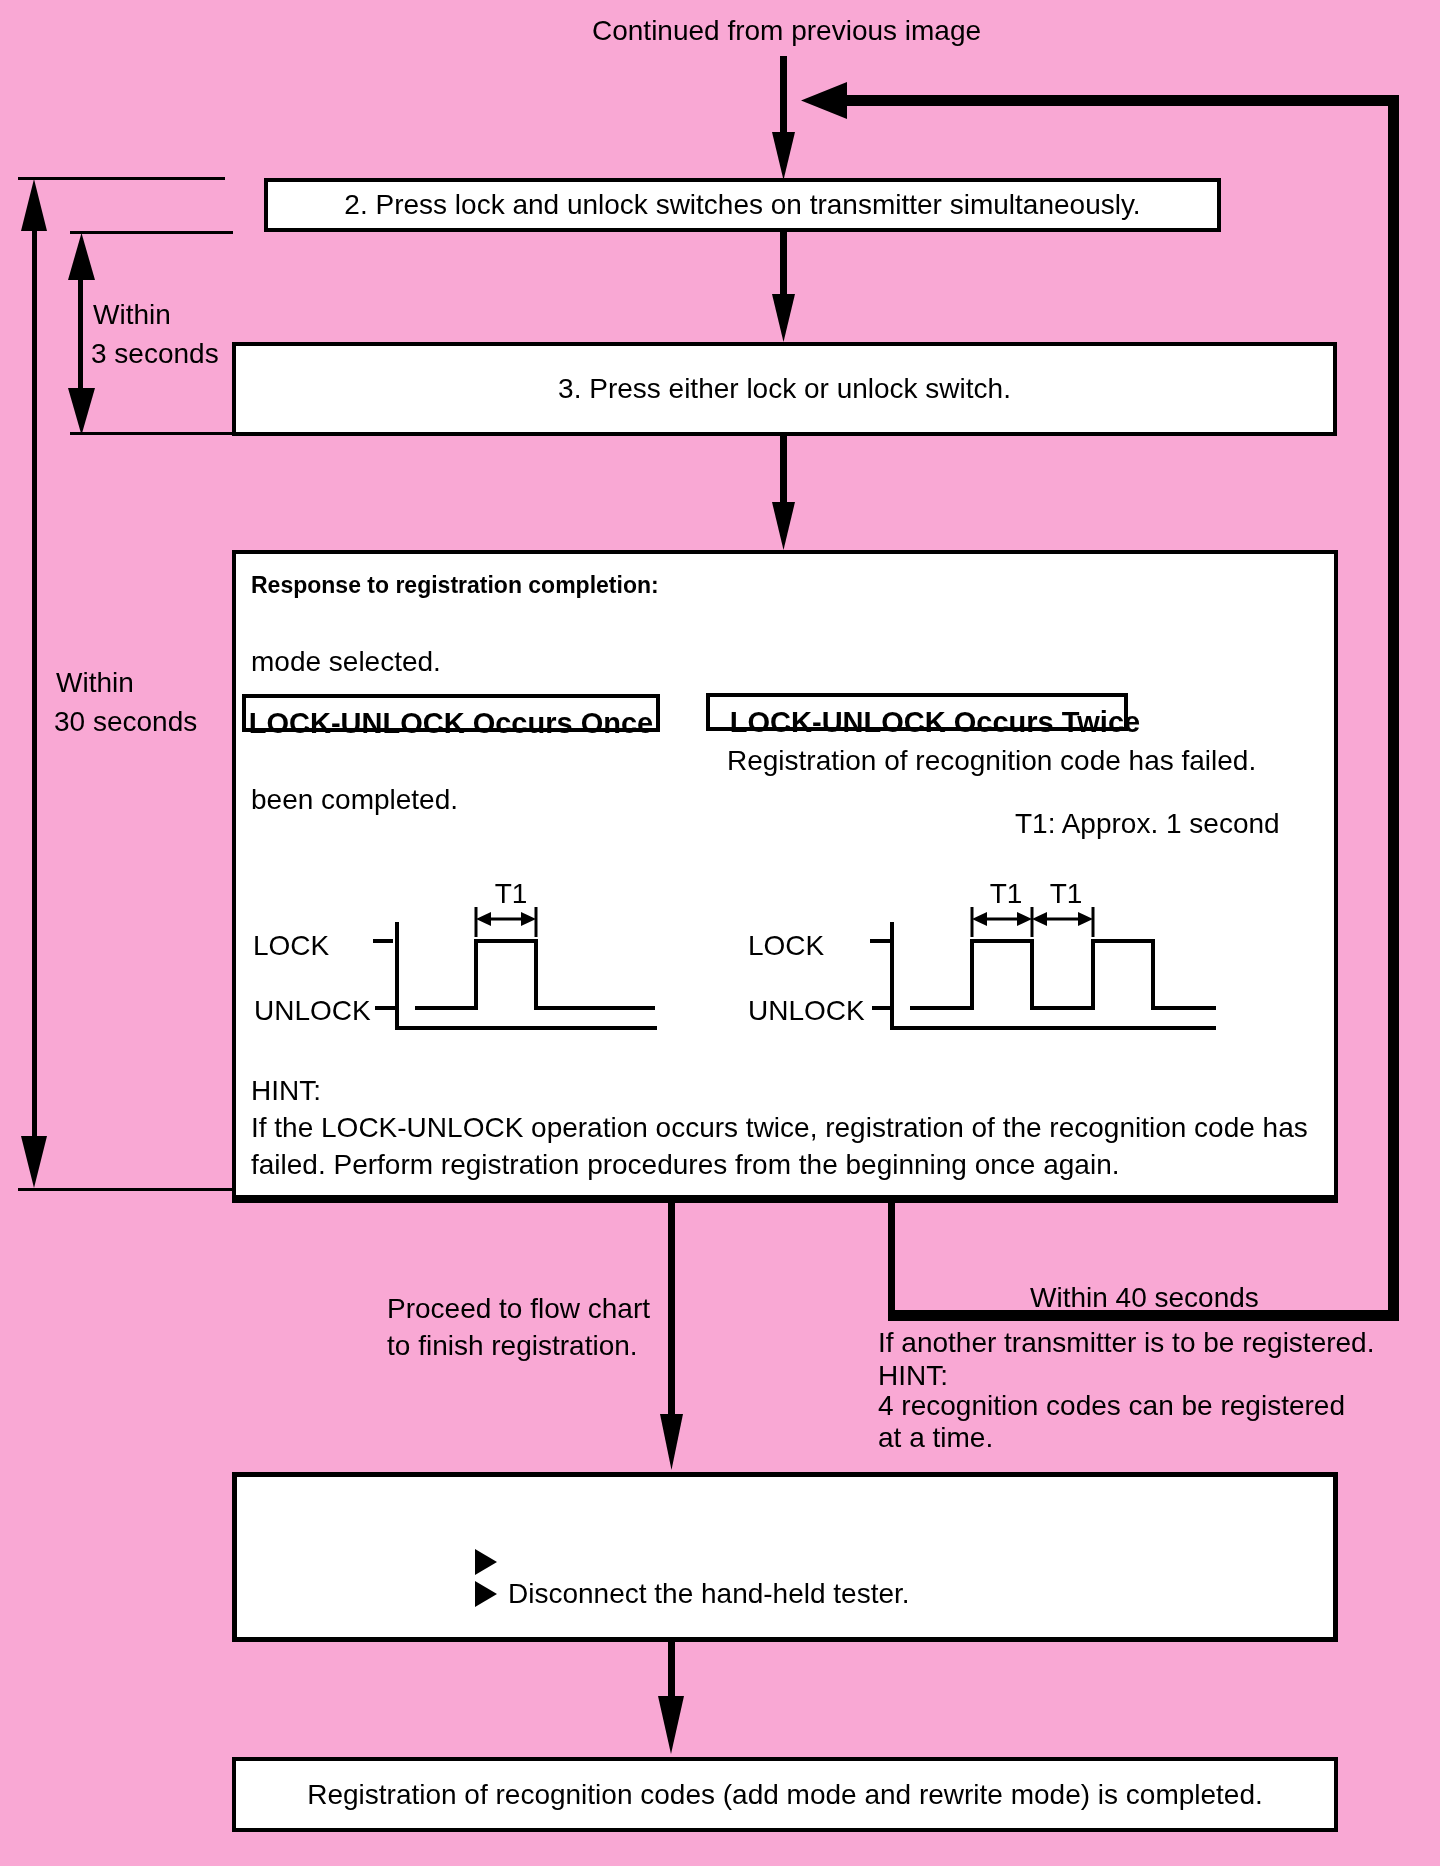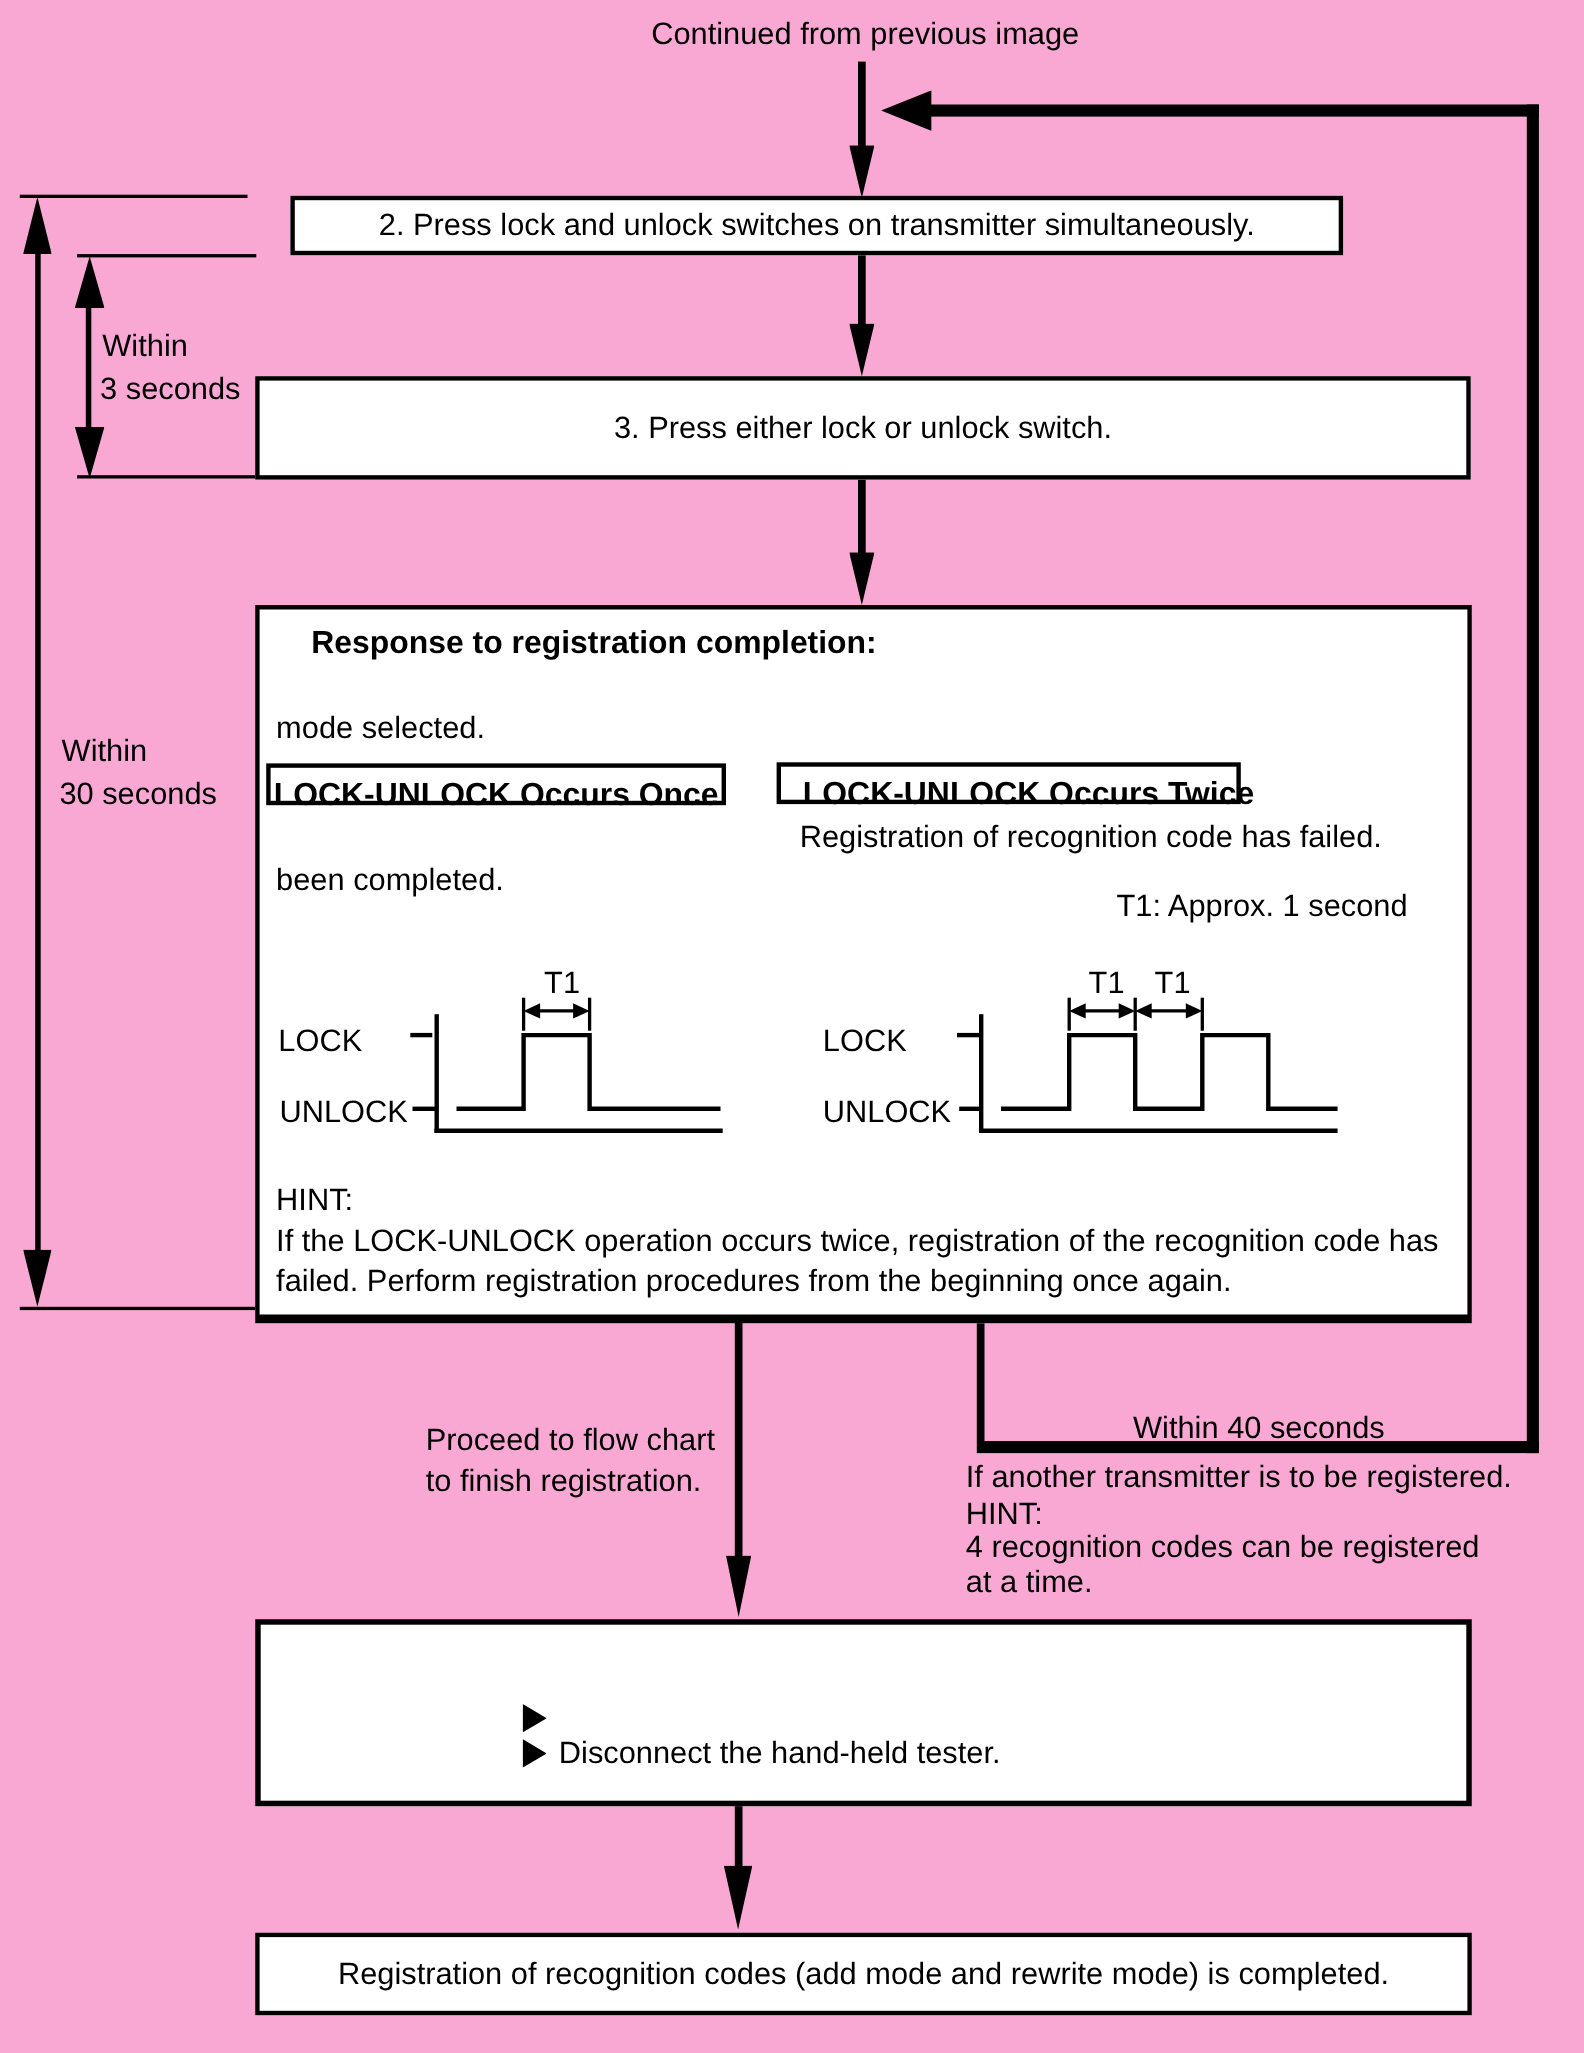--- a/index.html
+++ b/index.html
@@ -3,21 +3,21 @@
 <meta charset="utf-8">
 <style>
   html,body { margin:0; padding:0; background:#ffffff; }
   .canvas {
     position:relative; width:1440px; height:1866px; background:#f9a8d4;
     font-family:"Liberation Sans", sans-serif; color:#000;
     overflow:hidden;
   }
   .t { position:absolute; font-size:28px; line-height:30px; white-space:nowrap; color:#000; }
   .b { font-weight:bold; }
-  .f29 { font-size:29px;margin-left:32px; }
+  .f29 { font-size:23px; }
   .box { position:absolute; background:#fff; border:4px solid #000; box-sizing:border-box;
          display:flex; align-items:center; justify-content:center; }
   .box span { font-size:28px; white-space:nowrap; }
   .hdrbox { position:absolute; background:#fff; border:4px solid #000; box-sizing:border-box;
             display:flex; align-items:center; justify-content:center; }
   .hdrbox span { font-size:29px; font-weight:bold; white-space:nowrap;margin-top:21px; }
   .ln { position:absolute; background:#000; }
   .ah { position:absolute; background:#000; }
   .ah.down  { clip-path:polygon(0 0, 100% 0, 50% 100%); }
   .ah.up    { clip-path:polygon(50% 0, 0 100%, 100% 100%); }

